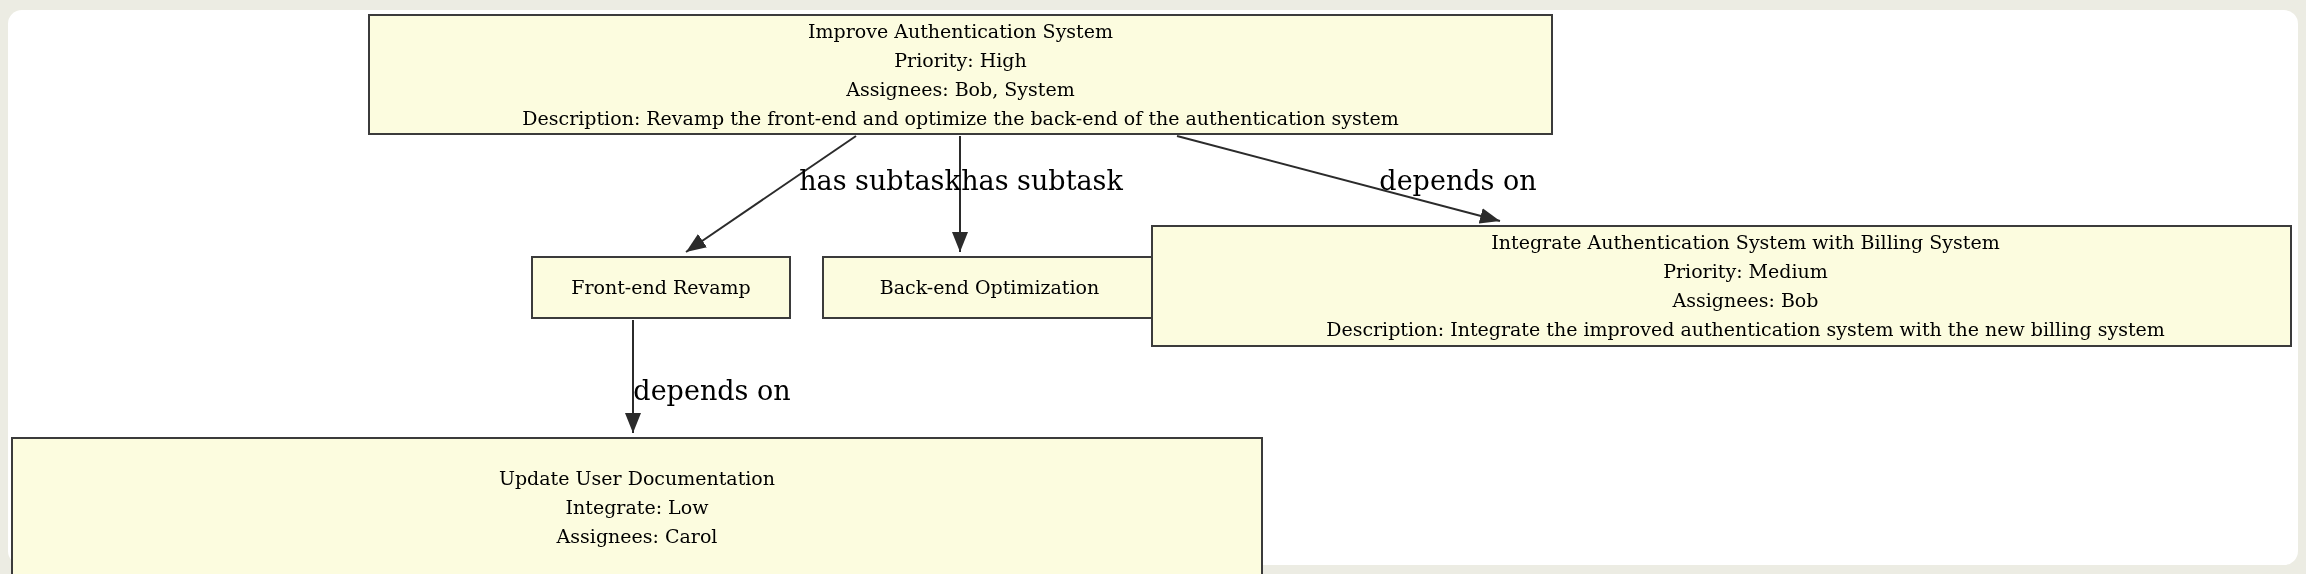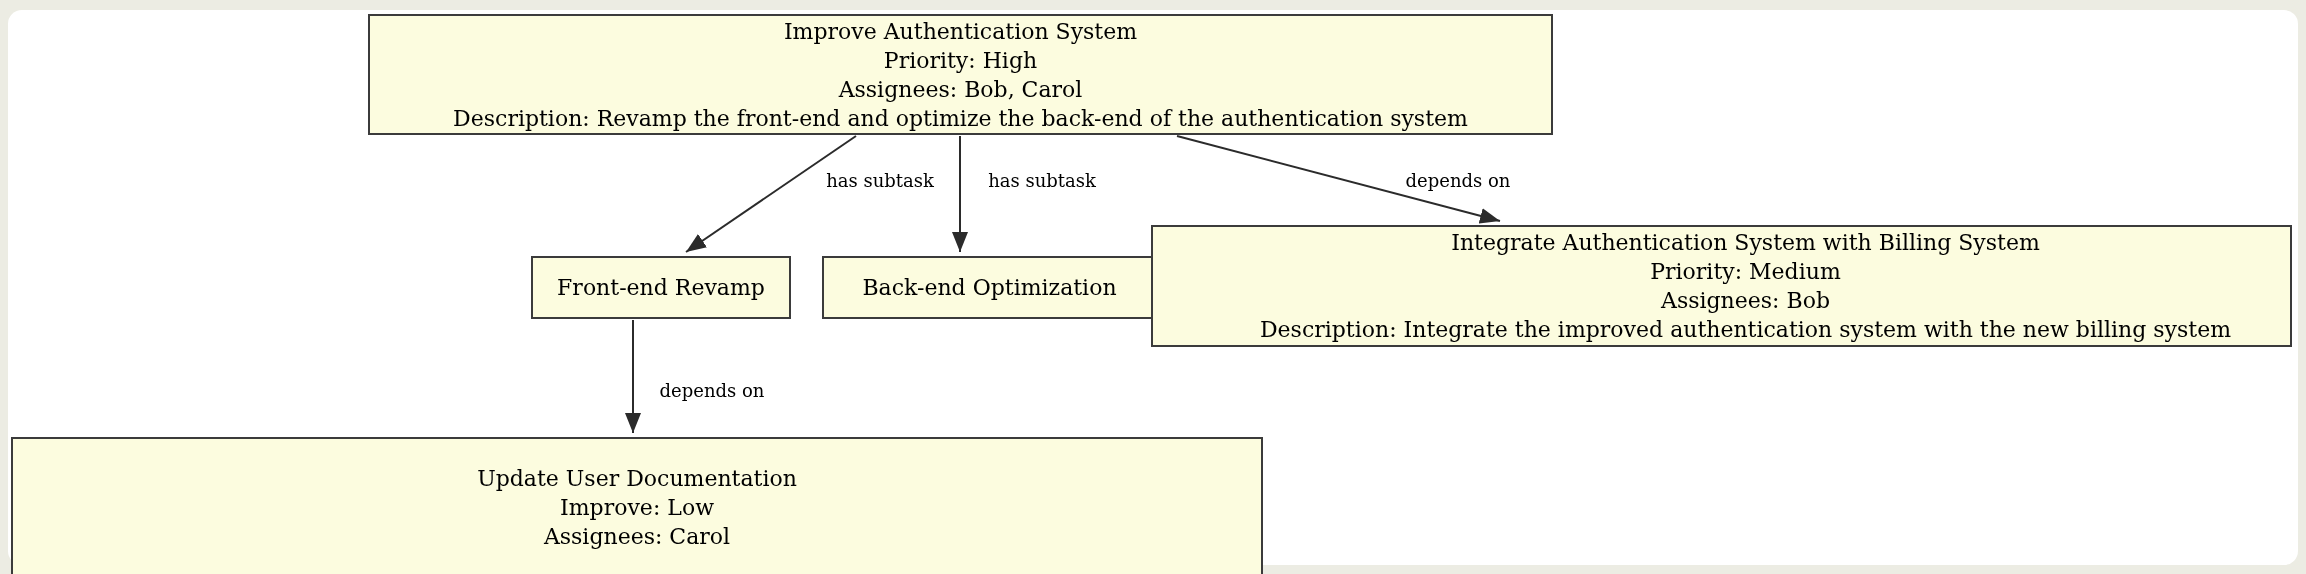--- a/index.html
+++ b/index.html
@@ -30,33 +30,33 @@
     box-sizing: border-box;
     background: #FCFCDF;
     border: 2px solid #3B3B3B;
     display: flex;
     flex-direction: column;
     align-items: center;
     justify-content: center;
     text-align: center;
   }
   .node .line {
-    font-size: 22px;
+    font-size: 19px;
     line-height: 29px;
     white-space: nowrap;
   }
   .node-a { left: 368px; top: 14px;  width: 1185px; height: 121px; }
   .node-b { left: 503px; top: 256px; width: 260px;  height: 63px; margin-left: 28px;  }
   .node-c { left: 822px; top: 256px; width: 335px;  height: 63px;  }
   .node-d { left: 1151px; top: 225px; width: 1141px; height: 122px; padding-left: 48px; }
   .node-e { left: 11px;  top: 437px; width: 1252px; height: 140px; }
   .edge-label {
     position: absolute;
     transform: translate(-50%, -50%);
-    font-size: 18px;
+    font-size: 27px;
     line-height: 26px;
     white-space: nowrap;
     text-align: center;
   }
   .lbl-1 { left: 880px;  top: 181px; }
   .lbl-2 { left: 1042px; top: 181px; }
   .lbl-3 { left: 1458px; top: 181px; }
   .lbl-4 { left: 712px;  top: 391px; }
 </style>
 </head>
@@ -73,42 +73,42 @@
     </defs>
     <line x1="856" y1="136" x2="686" y2="252" stroke="#2B2B2B" stroke-width="2" marker-end="url(#arrowhead)"></line>
     <line x1="960" y1="136" x2="960" y2="252" stroke="#2B2B2B" stroke-width="2" marker-end="url(#arrowhead)"></line>
     <line x1="1177" y1="136" x2="1500" y2="221" stroke="#2B2B2B" stroke-width="2" marker-end="url(#arrowhead)"></line>
     <line x1="633" y1="320" x2="633" y2="433" stroke="#2B2B2B" stroke-width="2" marker-end="url(#arrowhead)"></line>
   </svg>
 
   <div class="node node-a">
     <div class="line">Improve Authentication System</div>
     <div class="line">Priority: High</div>
-    <div class="line">Assignees: Bob, Carol</div>
+    <div class="line">Assignees: Bob, System</div>
     <div class="line">Description: Revamp the front-end and optimize the back-end of the authentication system</div>
   </div>
 
   <div class="node node-b">
     <div class="line">Front-end Revamp</div>
   </div>
 
   <div class="node node-c">
     <div class="line">Back-end Optimization</div>
   </div>
 
   <div class="node node-d">
     <div class="line">Integrate Authentication System with Billing System</div>
     <div class="line">Priority: Medium</div>
     <div class="line">Assignees: Bob</div>
     <div class="line">Description: Integrate the improved authentication system with the new billing system</div>
   </div>
 
   <div class="node node-e">
     <div class="line">Update User Documentation</div>
-    <div class="line">Improve: Low</div>
+    <div class="line">Integrate: Low</div>
     <div class="line">Assignees: Carol</div>
   </div>
 
   <div class="edge-label lbl-1">has subtask</div>
   <div class="edge-label lbl-2">has subtask</div>
   <div class="edge-label lbl-3">depends on</div>
   <div class="edge-label lbl-4">depends on</div>
 </div>
 
 </body></html>

